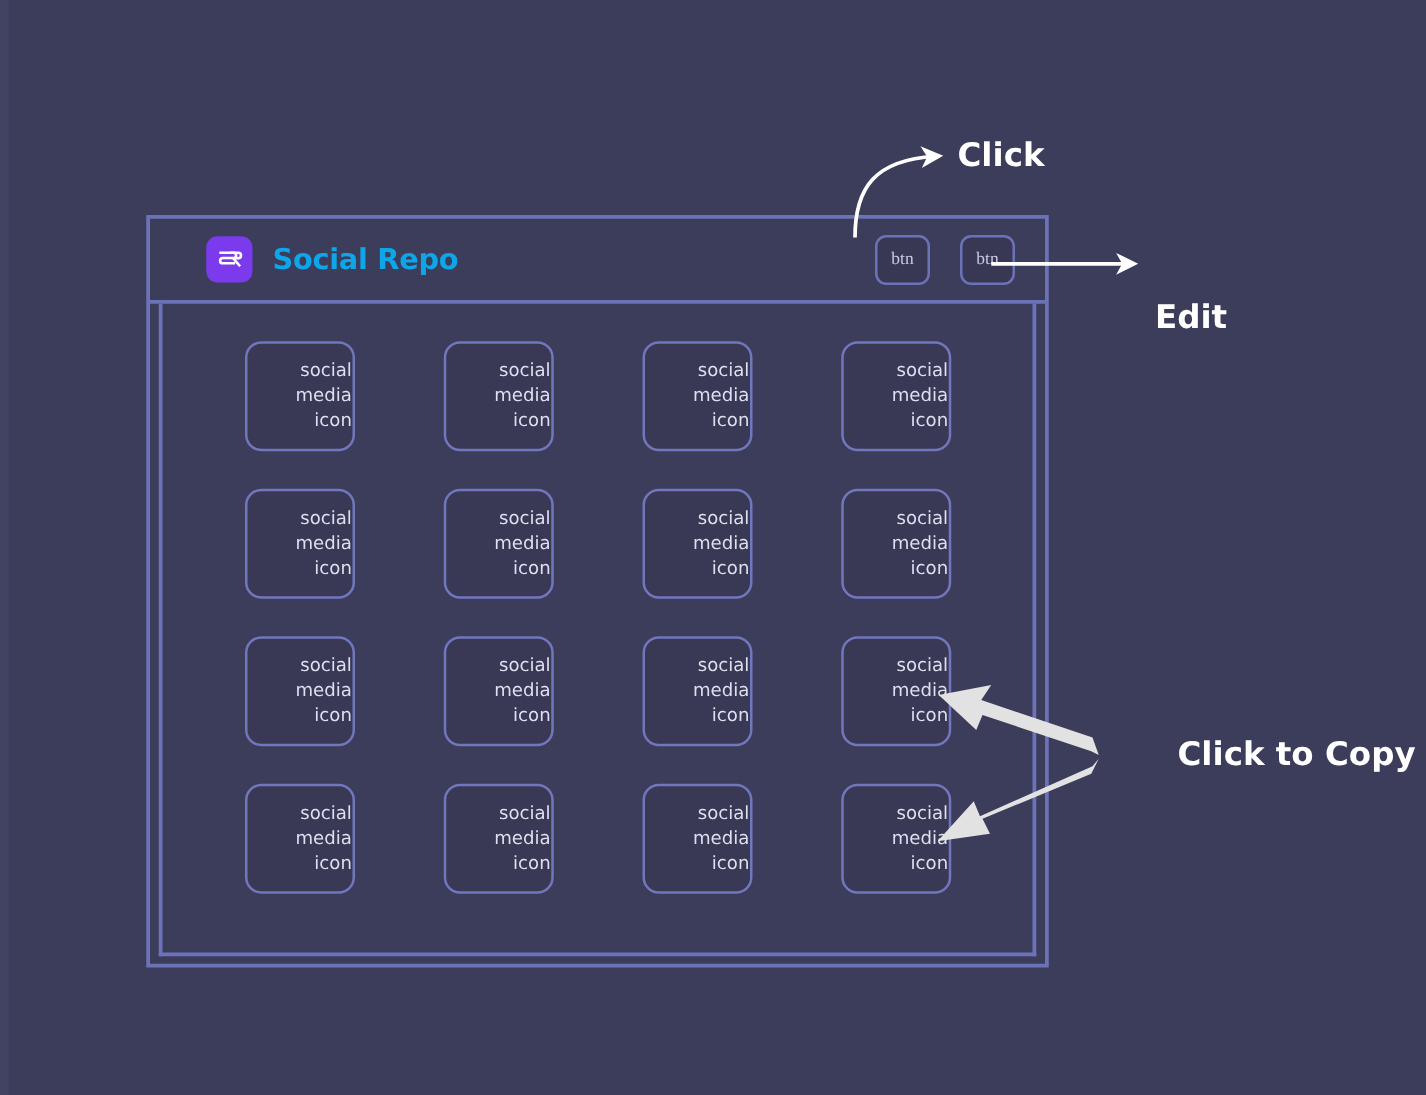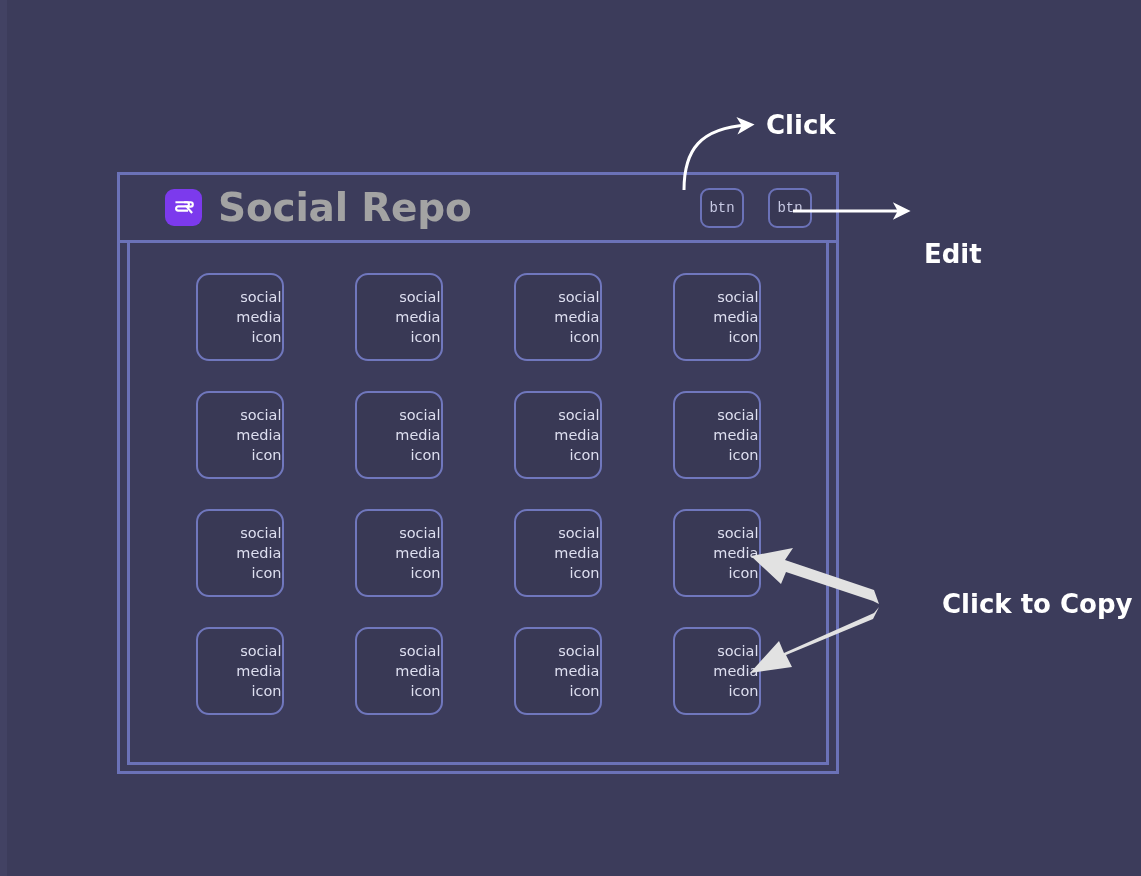--- a/index.html
+++ b/index.html
@@ -55,43 +55,43 @@
     background: #7c3aed;
     display: flex;
     align-items: center;
     justify-content: center;
     flex: 0 0 auto;
   }
   #app-logo svg { display: block; }
 
   #app-title {
     margin-left: 16px;
-    color: #a3a3a3;
-    font-size: 39px;
+    color: #0ea5e9;
+    font-size: 23px;
     font-weight: bold;
     letter-spacing: -0.2px;
     white-space: nowrap;
   }
 
   #header-actions {
     margin-left: auto;
     display: flex;
     align-items: center;
     gap: 24px;
   }
 
   .hdr-btn {
     width: 44px;
     height: 40px;
     border: 2px solid #6b72b8;
     border-radius: 9px;
     background: #383854;
     color: #c8cae4;
     font-size: 14px;
-    font-family: Liberation Mono, monospace;
+    font-family: Liberation Serif, serif;
     display: flex;
     align-items: center;
     justify-content: center;
     cursor: pointer;
     padding: 0;
   }
 
   
   #app-body {
     position: absolute;

